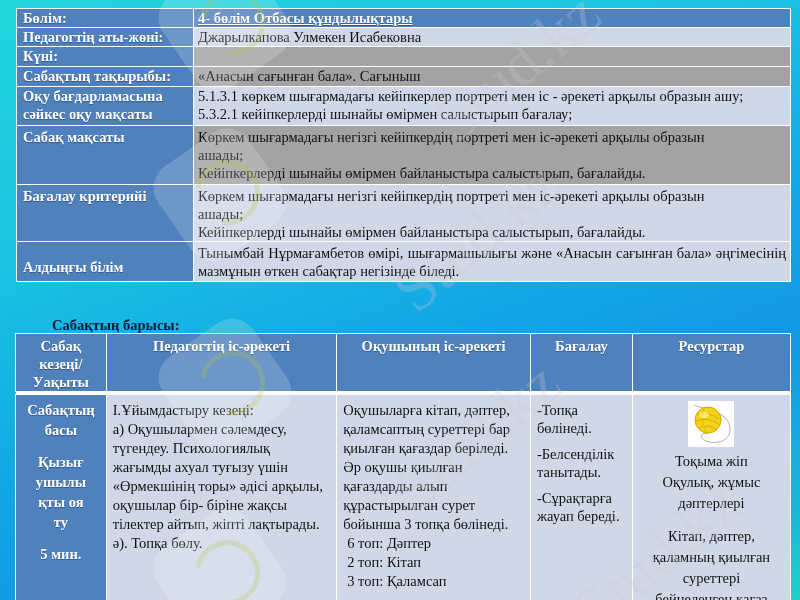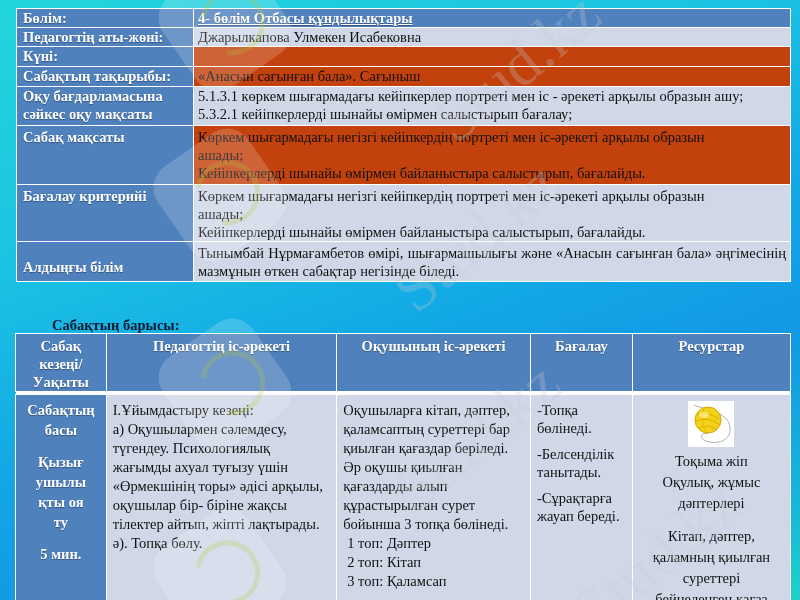--- a/index.html
+++ b/index.html
@@ -52,21 +52,21 @@
     width: 177px;
     text-shadow: 0 1px 1px rgba(0,0,0,0.35);
   }
   #info-table td.val {
     color: #111111;
     font-size: 14.5px;
     line-height: 18px;
     padding: 0 4px;
   }
   #info-table tr.odd td.val { background: #d0d8e8; }
-  #info-table tr.even td.val { background: #c2410c; }
+  #info-table tr.even td.val { background: #a3a3a3; }
   #info-table tr.head td.val {
     background: #4f81bd;
     color: #ffffff;
     font-weight: bold;
     text-shadow: 0 1px 1px rgba(0,0,0,0.35);
   }
   .u { text-decoration: underline; }
   .justify { text-align: justify; text-align-last: left; }
 
   #section-title {
@@ -203,21 +203,21 @@
       <p>5 мин.</p>
     </td>
     <td class="cell">
       <div>I.Ұйымдастыру кезеңі:</div>
       <div>а) Оқушылармен сәлемдесу, түгендеу. Психологиялық жағымды ахуал туғызу үшін «Өрмекшінің торы» әдісі арқылы, оқушылар бір- біріне жақсы тілектер айтып, жіпті лақтырады.</div>
       <div>ә). Топқа бөлу.</div>
     </td>
     <td class="cell">
       <div>Оқушыларға кітап, дәптер, қаламсаптың  суреттері бар қиылған қағаздар беріледі.</div>
       <div>Әр оқушы қиылған қағаздарды алып құрастырылған сурет бойынша 3 топқа бөлінеді.</div>
-      <div class="indent">1 топ: Дәптер</div>
+      <div class="indent">6 топ: Дәптер</div>
       <div class="indent">2 топ: Кітап</div>
       <div class="indent">3 топ: Қаламсап</div>
     </td>
     <td class="cell eval">
       <p>-Топқа бөлінеді.</p>
       <p>-Белсенділік танытады.</p>
       <p>-Сұрақтарға жауап береді.</p>
     </td>
     <td class="cell res">
       <span class="yarn">

